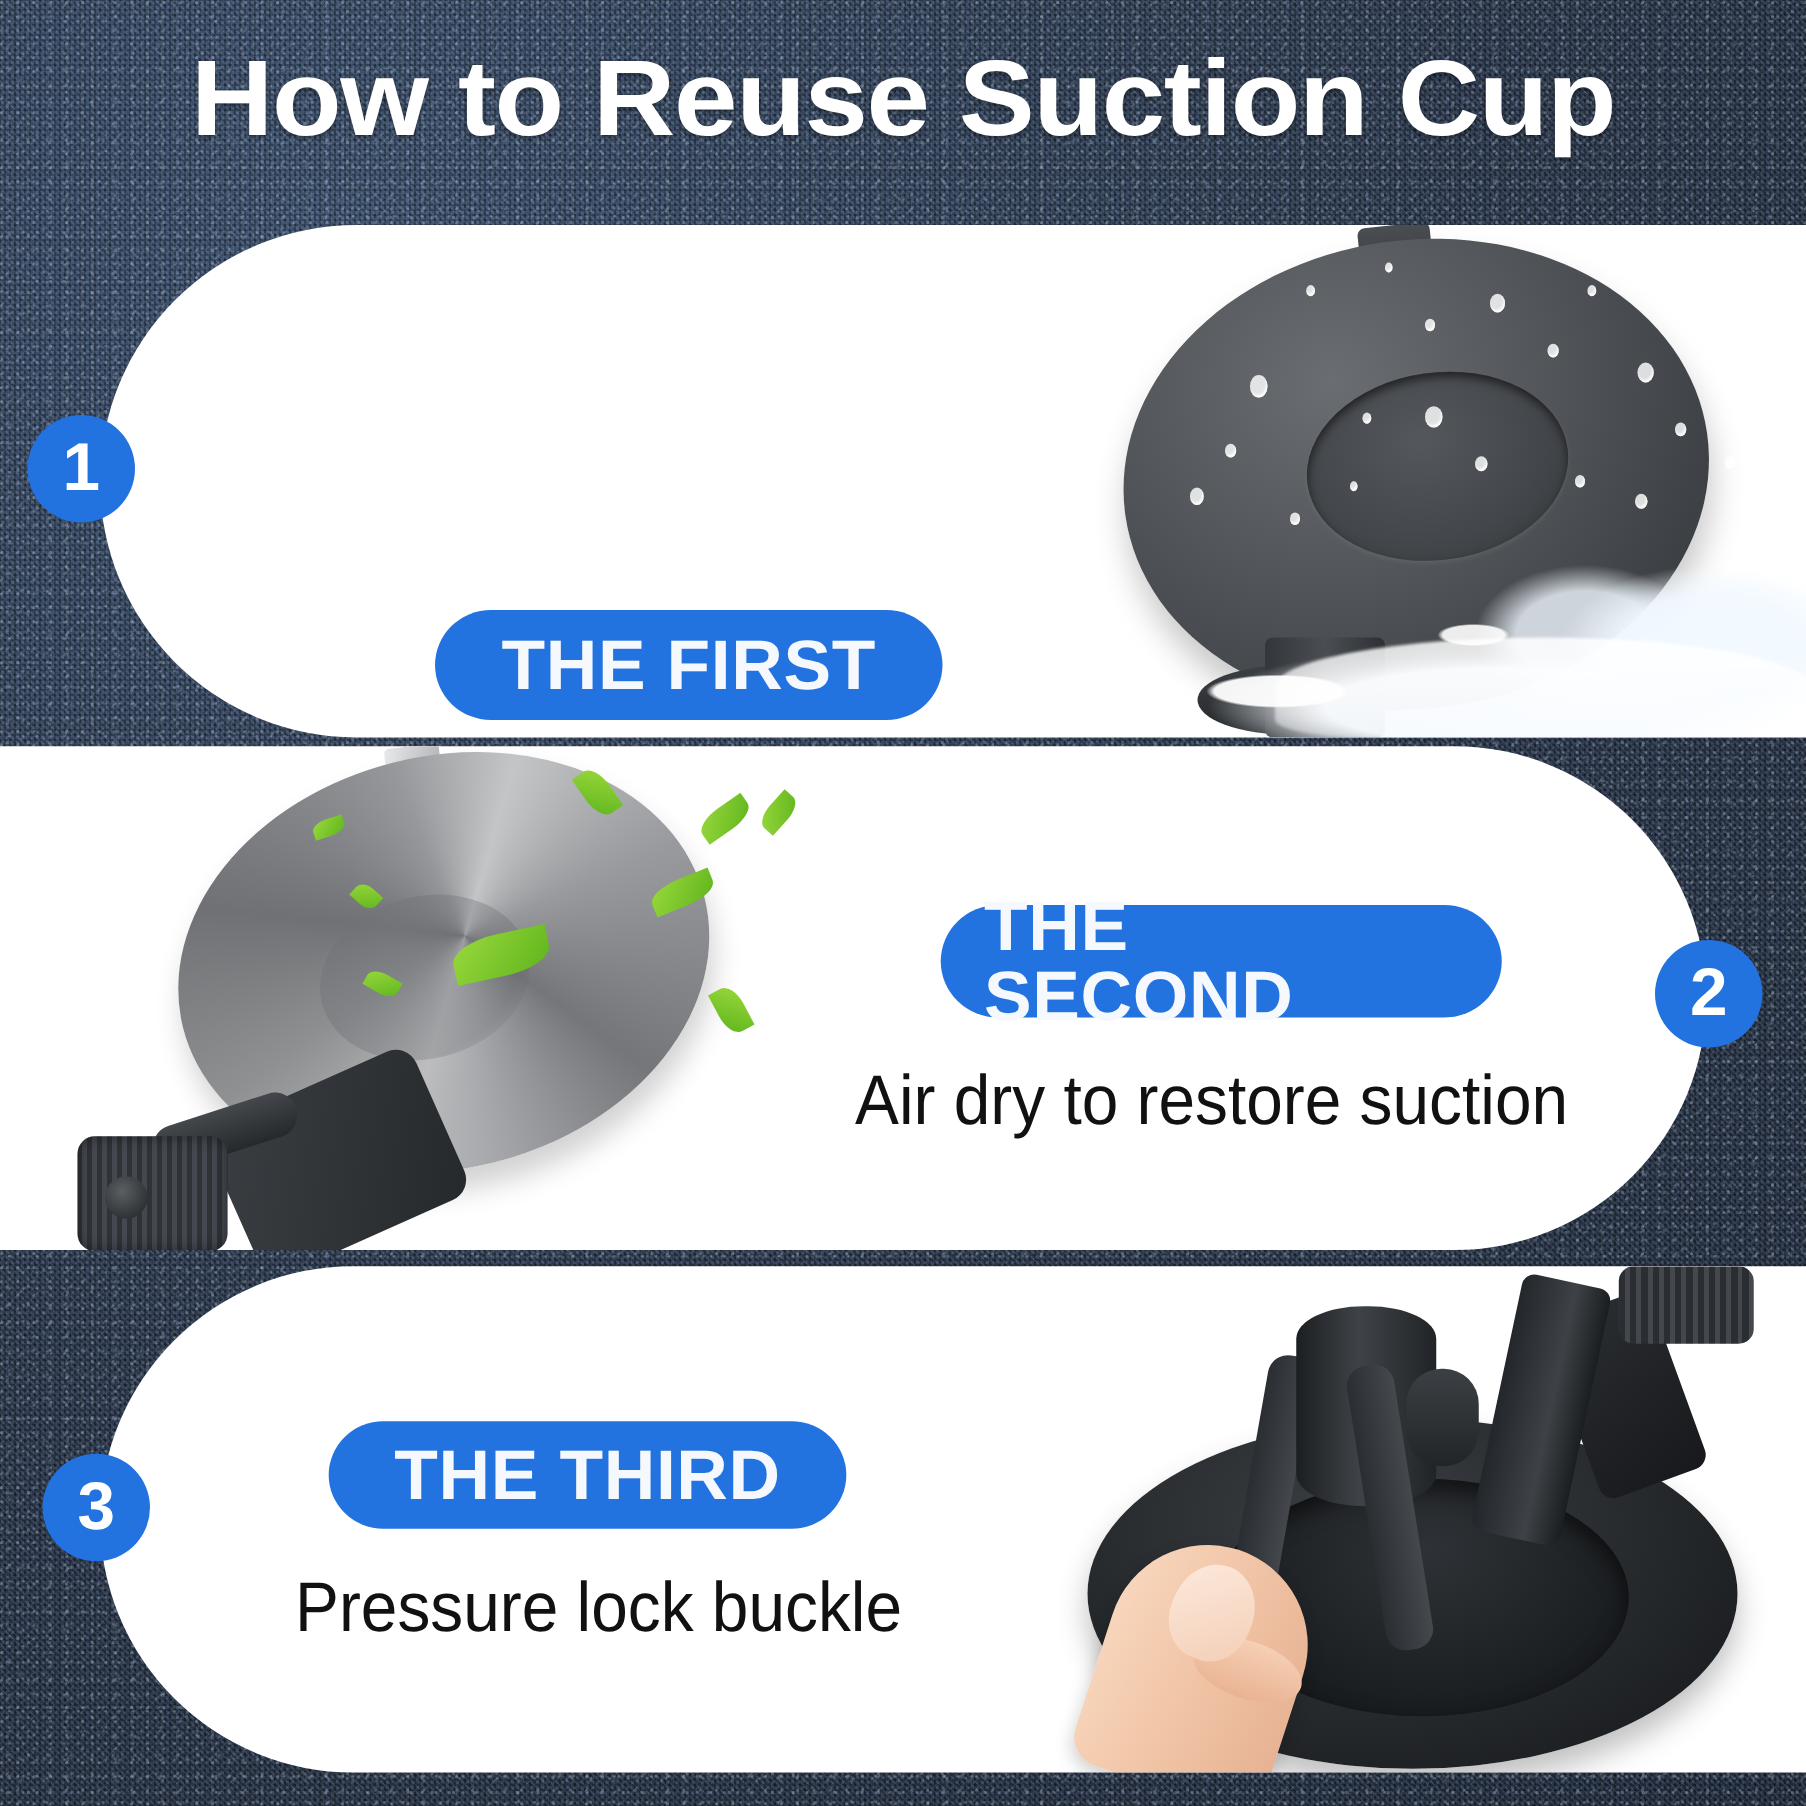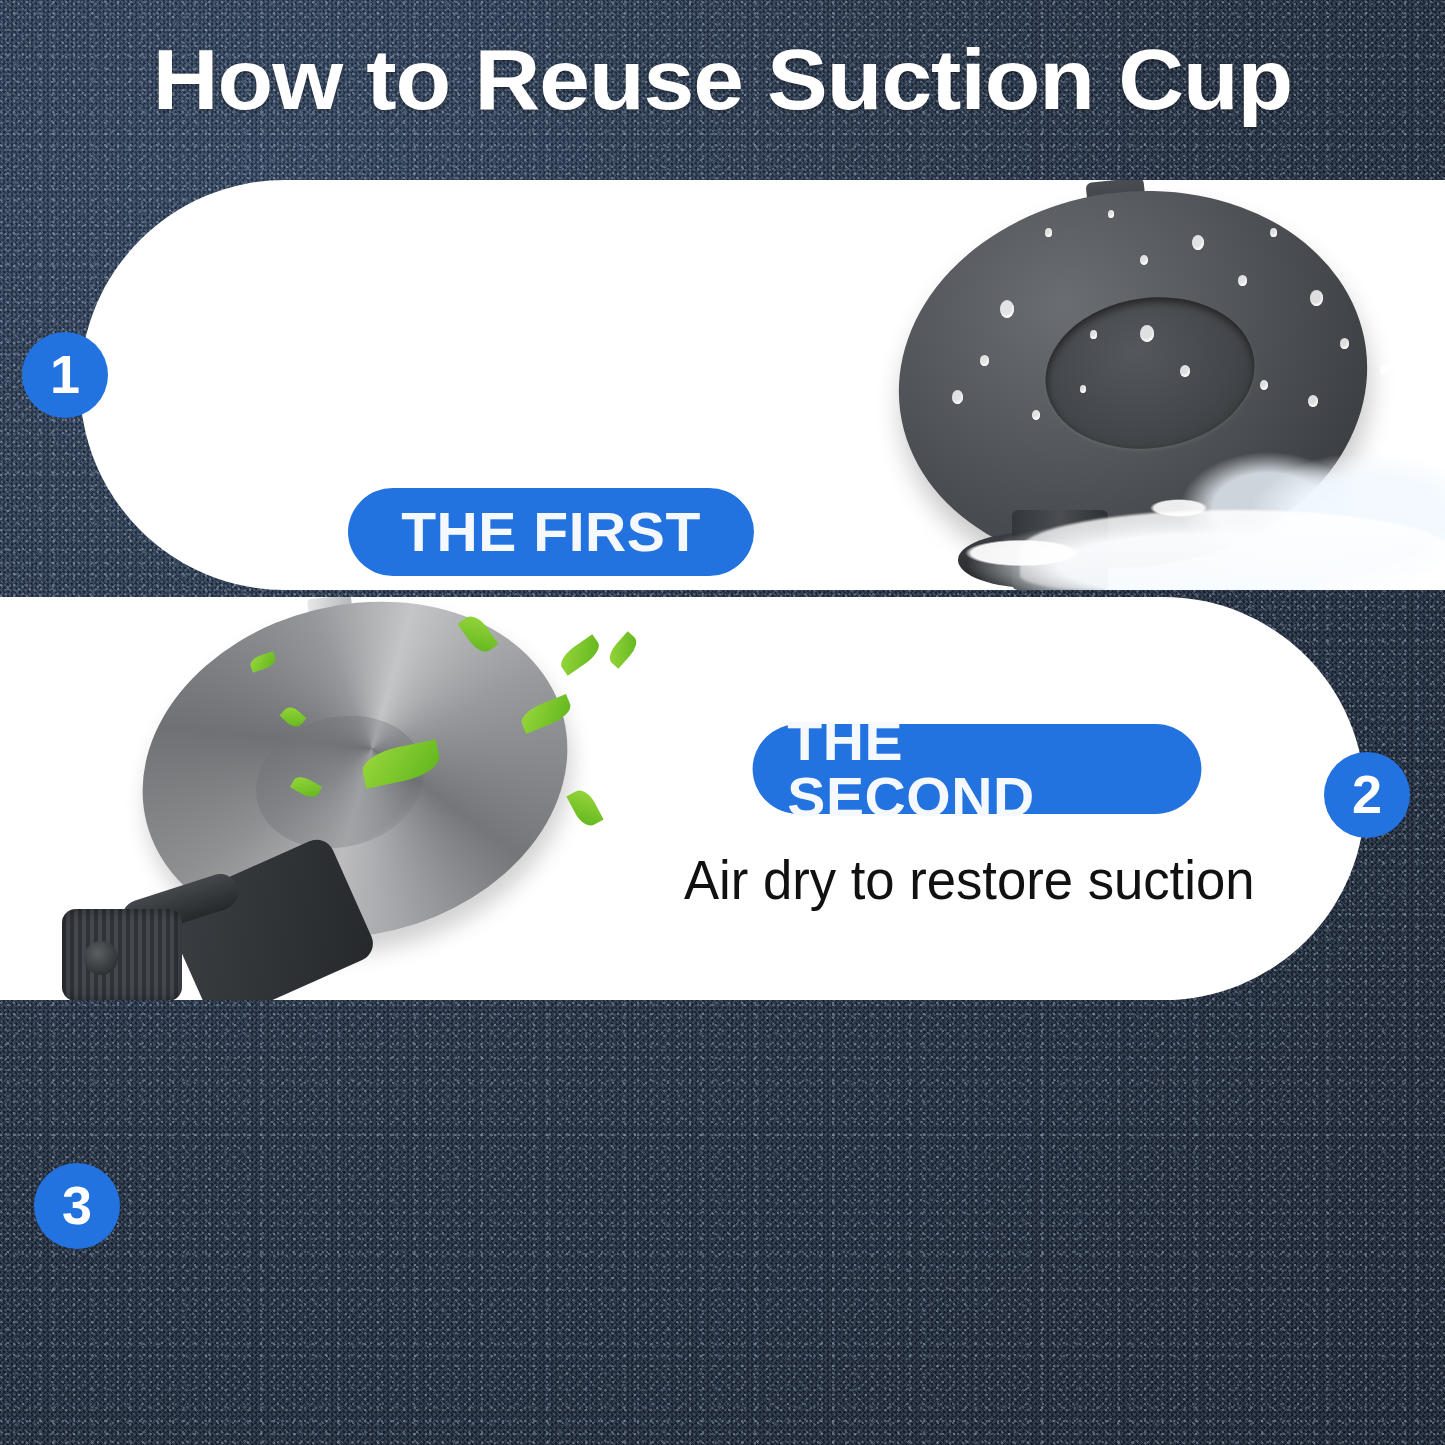--- a/index.html
+++ b/index.html
@@ -340,15 +340,34 @@
       <div class="leaf" style="left:548px;top:48px;width:44px;height:20px;transform:rotate(-35deg);"></div>
       <div class="leaf" style="left:510px;top:106px;width:52px;height:22px;transform:rotate(-22deg);"></div>
       <div class="leaf" style="left:556px;top:200px;width:38px;height:22px;transform:rotate(62deg);"></div>
       <div class="leaf" style="left:596px;top:44px;width:34px;height:18px;transform:rotate(-48deg);"></div>
     </div>
     <div class="pill pill-2" style="top:127px;left:757px;">THE SECOND</div>
     <div class="caption cap-2" style="top:255px;left:684px;">Air dry to restore suction</div>
   </div>
   <div class="badge badge-2">2</div>
 
+  <div class="card card-3">
+    <div class="photo p3">
+      <div class="base-ring"></div>
+      <div class="base"></div>
+      <div class="bowl"></div>
+      <div class="arm3"></div>
+      <div class="arm2"></div>
+      <div class="dial"></div>
+      <div class="lever-a"></div>
+      <div class="piston"></div>
+      <div class="lever-b"></div>
+      <div class="knuckle"></div>
+      <div class="finger"></div>
+      <div class="pad"></div>
+      <div class="nail"></div>
+    </div>
+    <div class="pill pill-3" style="top:124px;left:187px;">THE THIRD</div>
+    <div class="caption cap-3" style="top:245px;left:156px;">Pressure lock buckle</div>
+  </div>
   <div class="badge badge-3">3</div>
 
 </div>
 
 </body></html>

